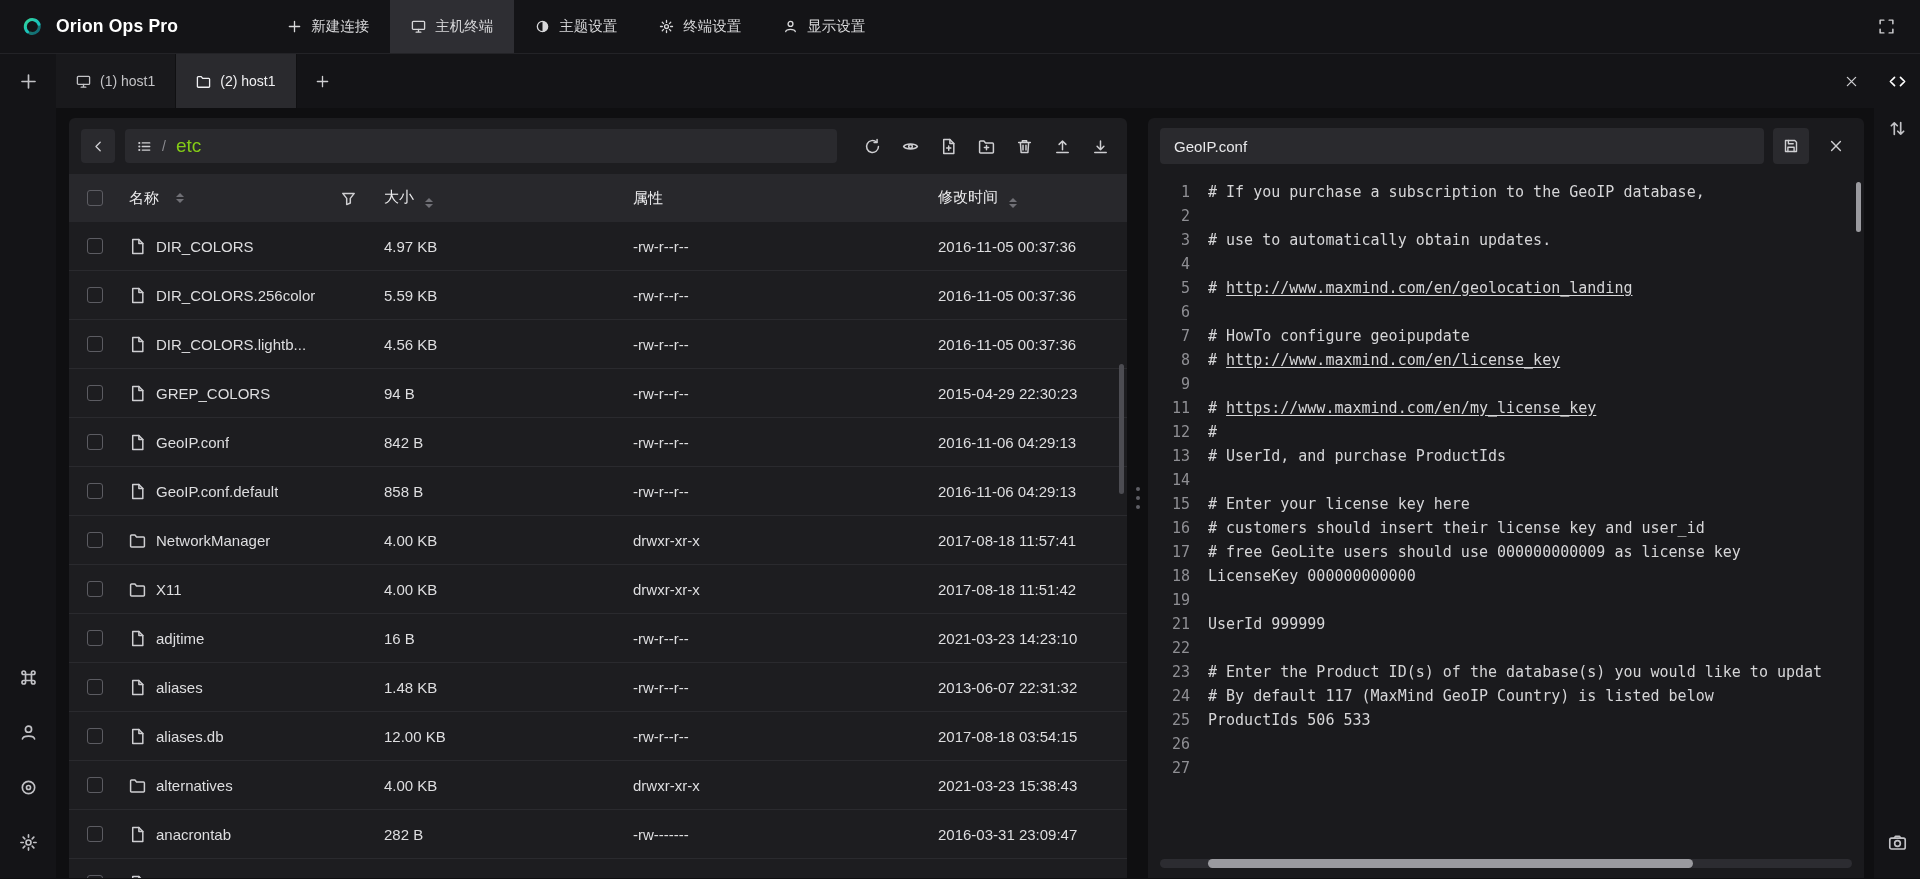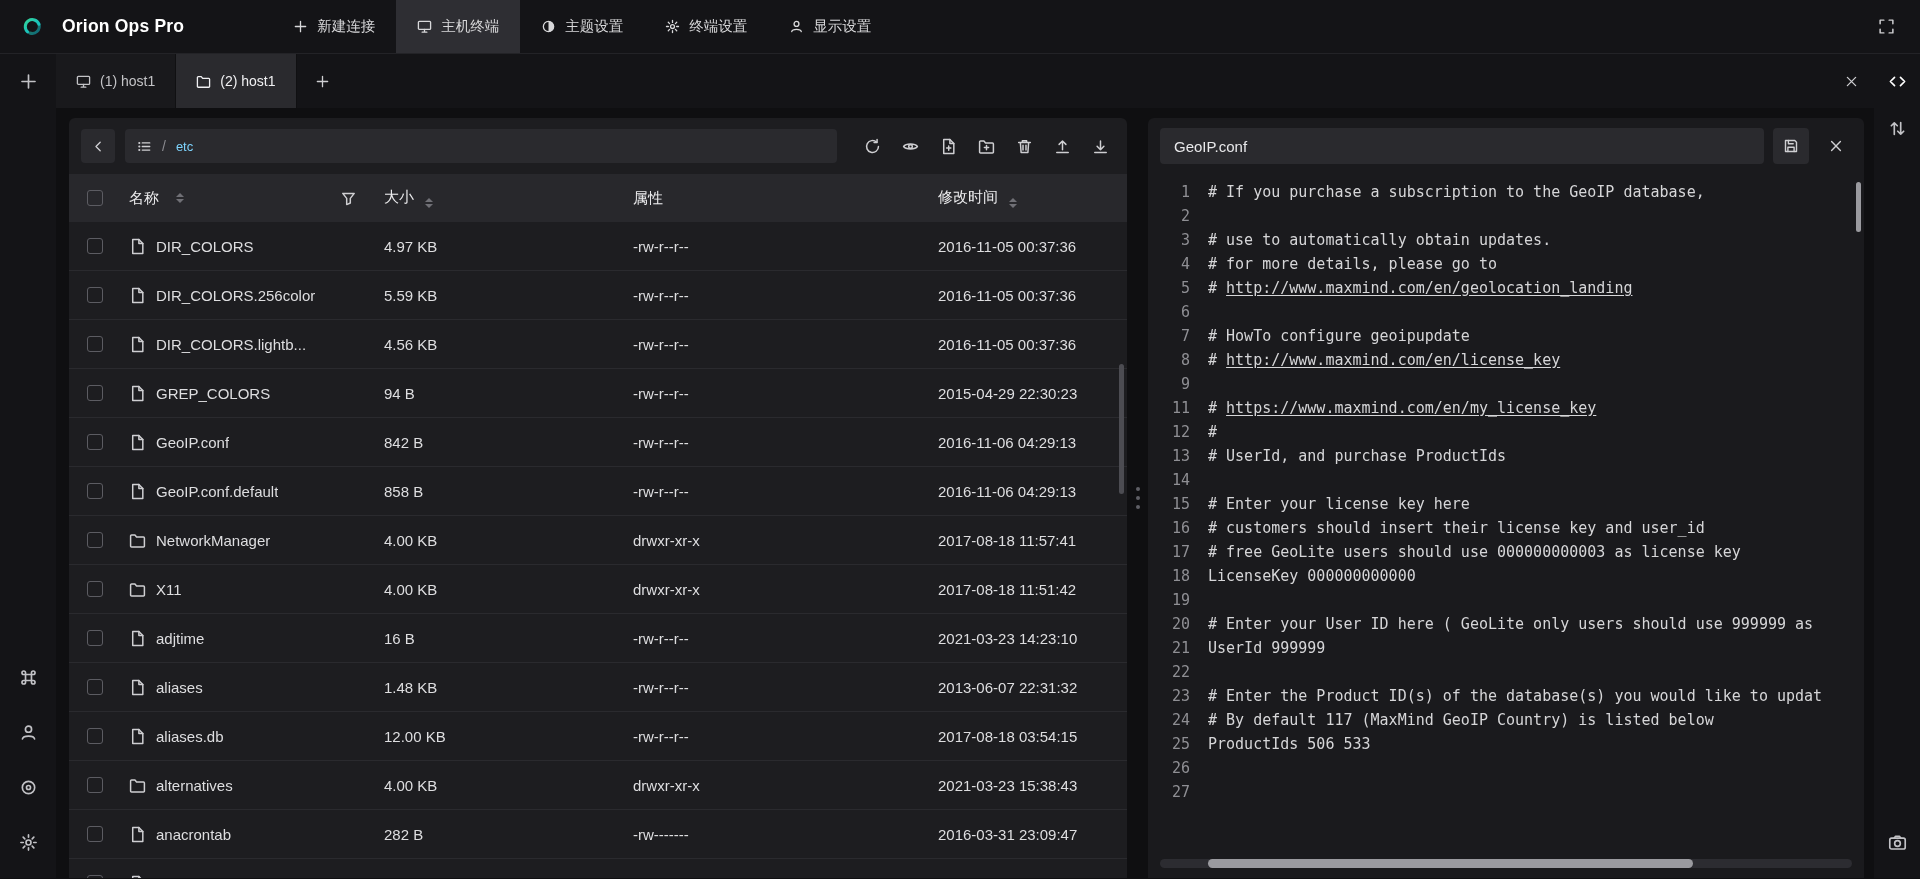--- a/index.html
+++ b/index.html
@@ -7,21 +7,21 @@
     font-family:"Liberation Sans",sans-serif;color:#e2e2e4}
   button{background:none;border:0;color:#cfcfd2;cursor:pointer;font-family:inherit;
     display:inline-flex;align-items:center;justify-content:center}
   .ic{display:inline-flex;width:16px;height:16px;flex:none}
   .ic svg{width:100%;height:100%;stroke:currentColor;fill:none;stroke-width:1.4;
     stroke-linecap:round;stroke-linejoin:round}
 
   
   .navbar{height:54px;background:#141417;display:flex;align-items:center;
     padding:0 14px 0 20px;border-bottom:1px solid #232327}
-  .brand{display:flex;align-items:center;gap:16px}
+  .brand{display:flex;align-items:center;gap:10px}
   .title{font-size:17.5px;font-weight:700;color:#fff;letter-spacing:.2px;white-space:nowrap}
   .nav{display:flex;height:100%;margin-left:88px}
   .nav-item{display:flex;align-items:center;gap:9px;padding:0 21px;font-size:14.5px;
     color:#d8d8da;cursor:pointer;white-space:nowrap}
   .nav-item.active{background:#2e2e33}
   .nav-item .ic{width:15px;height:15px}
   .nav-right-btn{margin-left:auto;width:40px;height:40px}
   .nav-right-btn .ic{width:17px;height:17px}
 
   
@@ -60,21 +60,21 @@
   .splitter i{width:4px;height:4px;border-radius:50%;background:#5f5f66}
 
   
   .fm-toolbar{height:56px;display:flex;align-items:center;gap:10px;padding:0 8px 0 12px;flex:none}
   .sq-btn{width:34px;height:34px;background:#2a2a2e;border-radius:4px}
   .sq-btn .ic{width:15px;height:15px}
   .path-bar{flex:1;height:34px;background:#2a2a2e;border-radius:4px;display:flex;align-items:center;
     gap:10px;padding:0 12px;margin-right:6px;cursor:pointer;min-width:0}
   .path-bar .ic{width:15px;height:15px;color:#cfcfd2}
   .path-sep{color:#8b8b90;font-size:14px}
-  .path-seg{color:#7dd3fc;font-size:13px}
+  .path-seg{color:#84cc16;font-size:19px}
   .fm-actions{display:flex;align-items:center}
   .tbtn{width:38px;height:34px}
   .tbtn .ic{width:17px;height:17px}
 
   .fm-table{flex:1;display:flex;flex-direction:column;overflow:hidden;position:relative}
   .fgrid{display:grid;grid-template-columns:52px 250px 250px 305px 1fr;align-items:center}
   .fhead{height:48px;background:#28282c;font-size:15px;color:#ececee;flex:none}
   .frows{flex:1;overflow:hidden}
   .frow{height:49px;border-bottom:1px solid #2a2a2e;font-size:15px;color:#dedee0}
   .c-cb{display:flex;justify-content:center}
@@ -641,36 +641,35 @@
                 <svg viewBox="0 0 16 16">
                   <path d="m3.6 3.6 8.8 8.8M12.4 3.6 3.6 12.4"></path>
                 </svg>
               </span>
           </button>
         </div>
         <div class="code">
             <div class="code-line"><span class="num">1</span><span class="txt"># If you purchase a subscription to the GeoIP database,</span></div>
             <div class="code-line"><span class="num">2</span></div>
             <div class="code-line"><span class="num">3</span><span class="txt"># use to automatically obtain updates.</span></div>
-            <div class="code-line"><span class="num">4</span><span class="txt"># for more details, please go to</span></div>
+            <div class="code-line"><span class="num">4</span></div>
             <div class="code-line"><span class="num">5</span><span class="txt"># <span class="lnk">http://www.maxmind.com/en/geolocation_landing</span></span></div>
             <div class="code-line"><span class="num">6</span><span class="txt"></span></div>
             <div class="code-line"><span class="num">7</span><span class="txt"># HowTo configure geoipupdate</span></div>
             <div class="code-line"><span class="num">8</span><span class="txt"># <span class="lnk">http://www.maxmind.com/en/license_key</span></span></div>
             <div class="code-line"><span class="num">9</span><span class="txt"></span></div>
             <div class="code-line"><span class="num">11</span><span class="txt"># <span class="lnk">https://www.maxmind.com/en/my_license_key</span></span></div>
             <div class="code-line"><span class="num">12</span><span class="txt">#</span></div>
             <div class="code-line"><span class="num">13</span><span class="txt"># UserId, and purchase ProductIds</span></div>
             <div class="code-line"><span class="num">14</span><span class="txt"></span></div>
             <div class="code-line"><span class="num">15</span><span class="txt"># Enter your license key here</span></div>
             <div class="code-line"><span class="num">16</span><span class="txt"># customers should insert their license key and user_id</span></div>
-            <div class="code-line"><span class="num">17</span><span class="txt"># free GeoLite users should use 000000000003 as license key</span></div>
+            <div class="code-line"><span class="num">17</span><span class="txt"># free GeoLite users should use 000000000009 as license key</span></div>
             <div class="code-line"><span class="num">18</span><span class="txt">LicenseKey 000000000000</span></div>
             <div class="code-line"><span class="num">19</span><span class="txt"></span></div>
-            <div class="code-line"><span class="num">20</span><span class="txt"># Enter your User ID here ( GeoLite only users should use 999999 as</span></div>
             <div class="code-line"><span class="num">21</span><span class="txt">UserId 999999</span></div>
             <div class="code-line"><span class="num">22</span><span class="txt"></span></div>
             <div class="code-line"><span class="num">23</span><span class="txt"># Enter the Product ID(s) of the database(s) you would like to updat</span></div>
             <div class="code-line"><span class="num">24</span><span class="txt"># By default 117 (MaxMind GeoIP Country) is listed below</span></div>
             <div class="code-line"><span class="num">25</span><span class="txt">ProductIds 506 533</span></div>
             <div class="code-line"><span class="num">26</span><span class="txt"></span></div>
             <div class="code-line"><span class="num">27</span><span class="txt"></span></div>
           </div>
         <div class="vthumb ed-vthumb"></div>
         <div class="hscroll">

